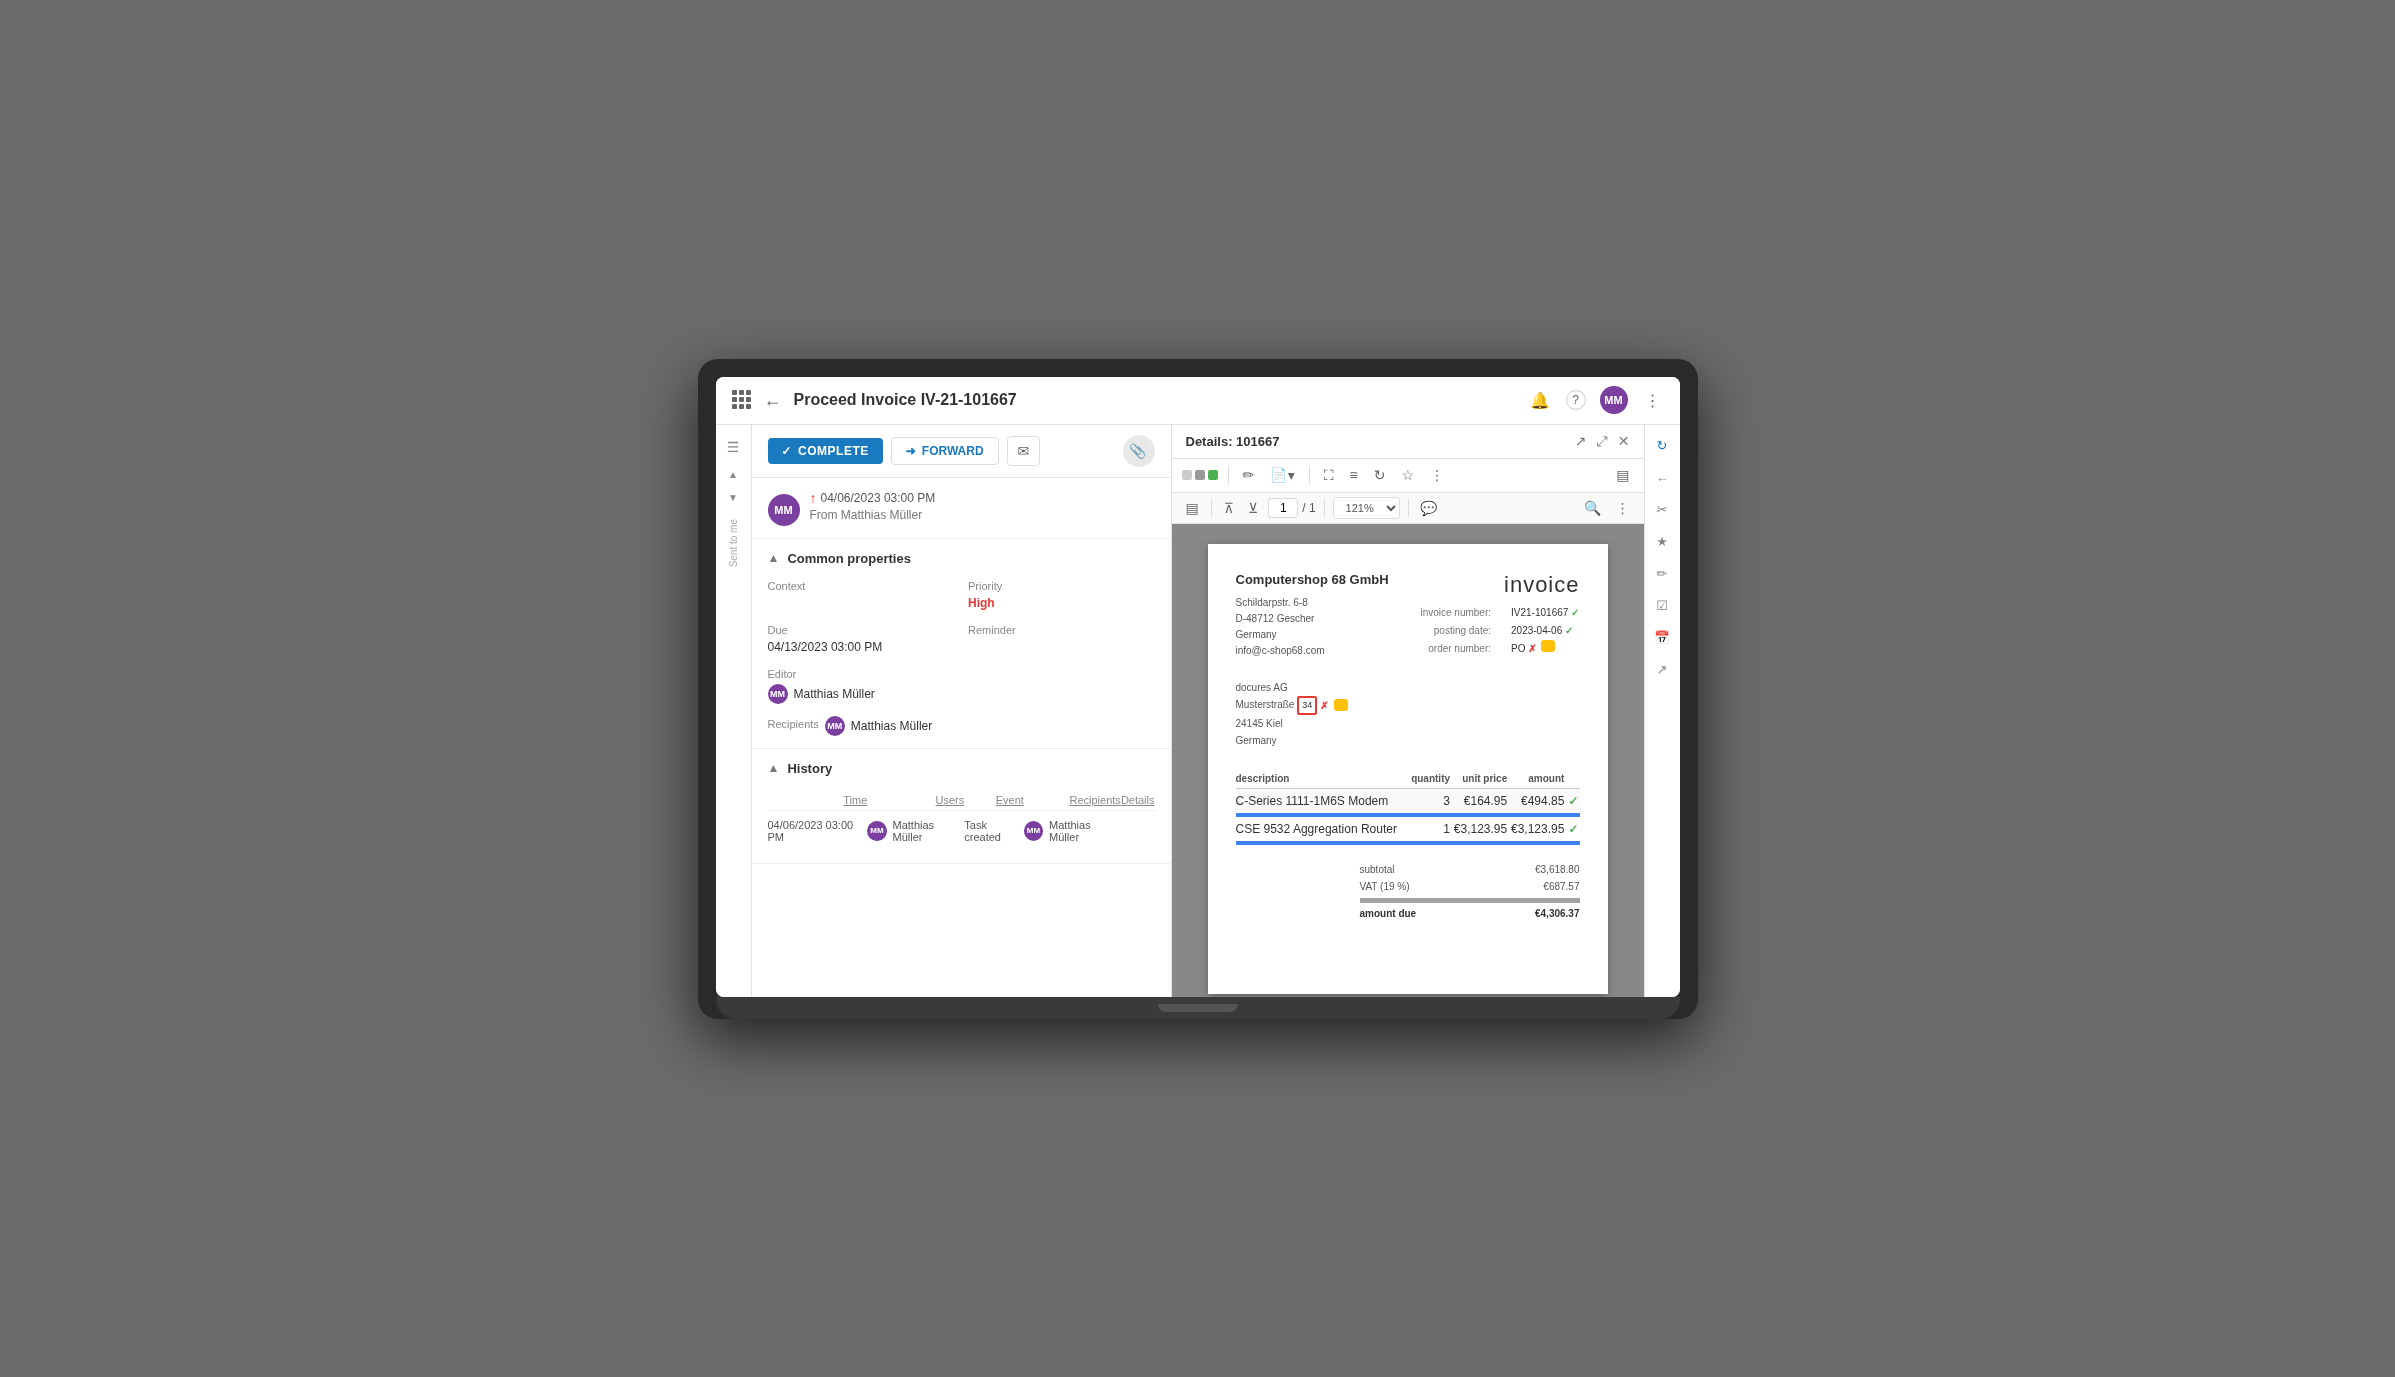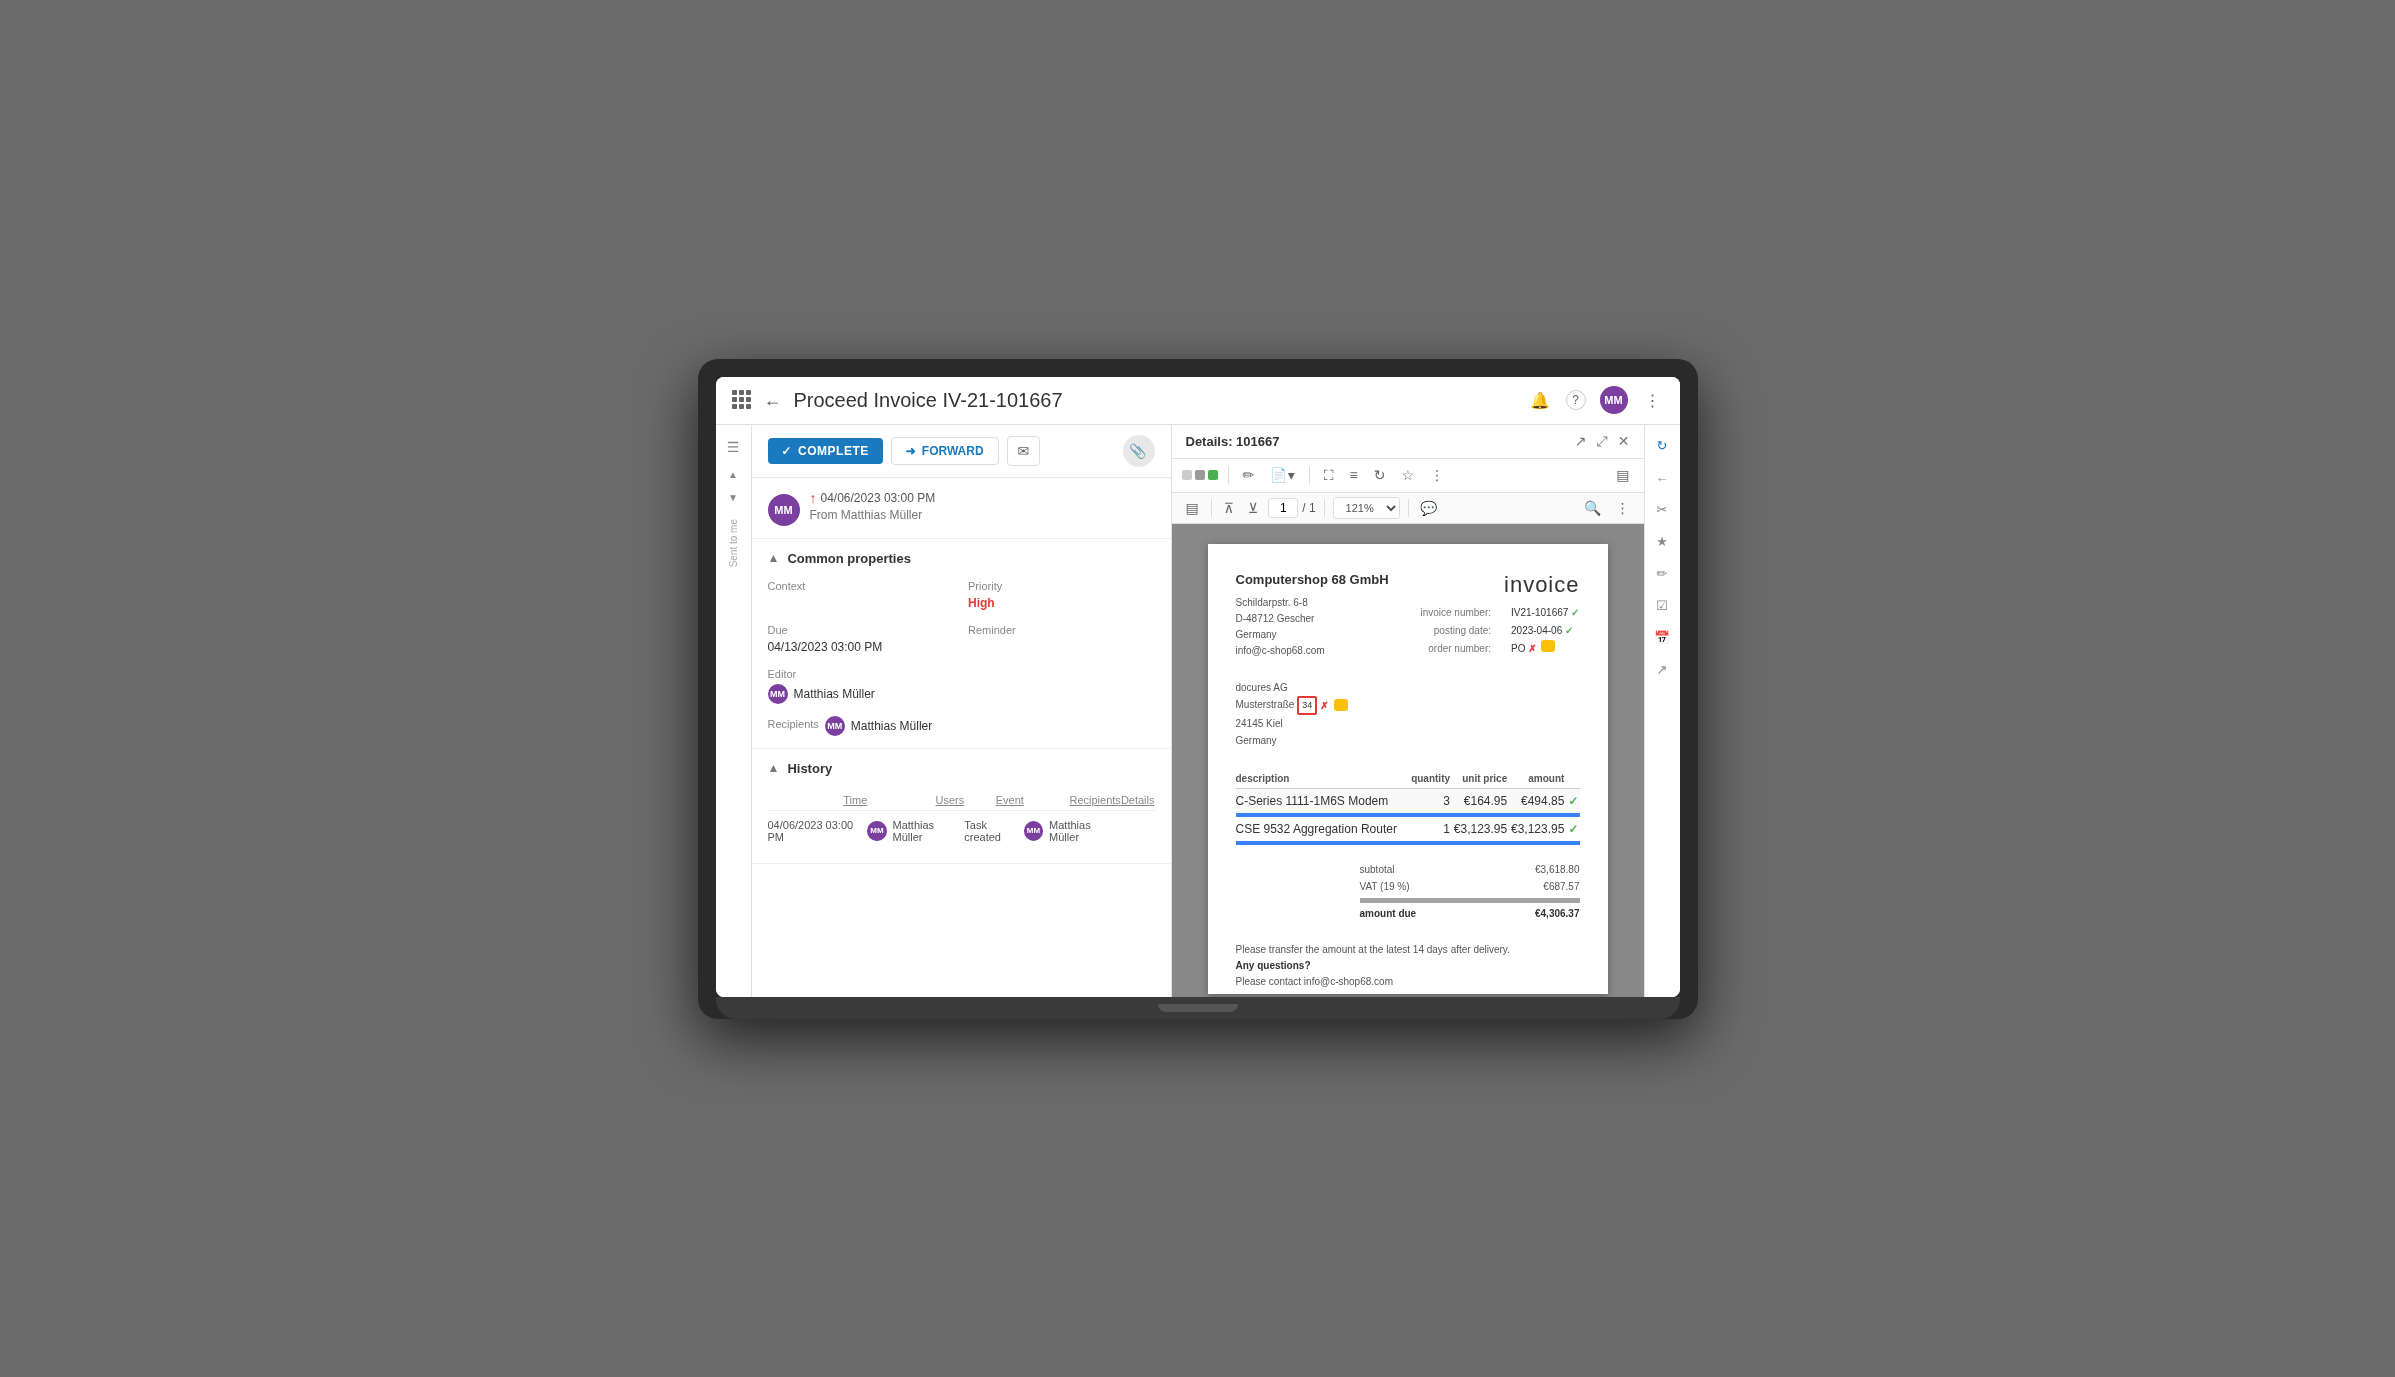--- a/index.html
+++ b/index.html
@@ -72,22 +72,22 @@
       display: block;
     }
     .top-bar-back {
       font-size: 18px;
       color: #555;
       cursor: pointer;
       background: none;
       border: none;
     }
     .top-bar-title {
-      font-size: 20px;
-      font-weight: 400;
+      font-size: 16px;
+      font-weight: 700;
       color: #333;
       flex: 1;
     }
     .top-bar-icons {
       display: flex;
       gap: 14px;
       align-items: center;
     }
     .top-bar-icon {
       width: 22px;
@@ -956,25 +956,20 @@
                 <div class="inv-totals-row">
                   <span>VAT (19 %)</span>
                   <span>€687.57</span>
                 </div>
                 <div class="inv-totals-row bold">
                   <span>amount due</span>
                   <span>€4,306.37</span>
                 </div>
               </div>
 
-              <div class="inv-footer">
-                <p>Please transfer the amount at the latest 14 days after delivery.</p>
-                <p><strong>Any questions?</strong></p>
-                <p>Please contact info@c-shop68.com</p>
-              </div>
 
             </div>
           </div>
         </div>
 
         <div class="right-sidebar">
           <div class="right-icon active">↻</div>
           <div class="right-icon">←</div>
           <div class="right-icon">✂</div>
           <div class="right-icon">★</div>

